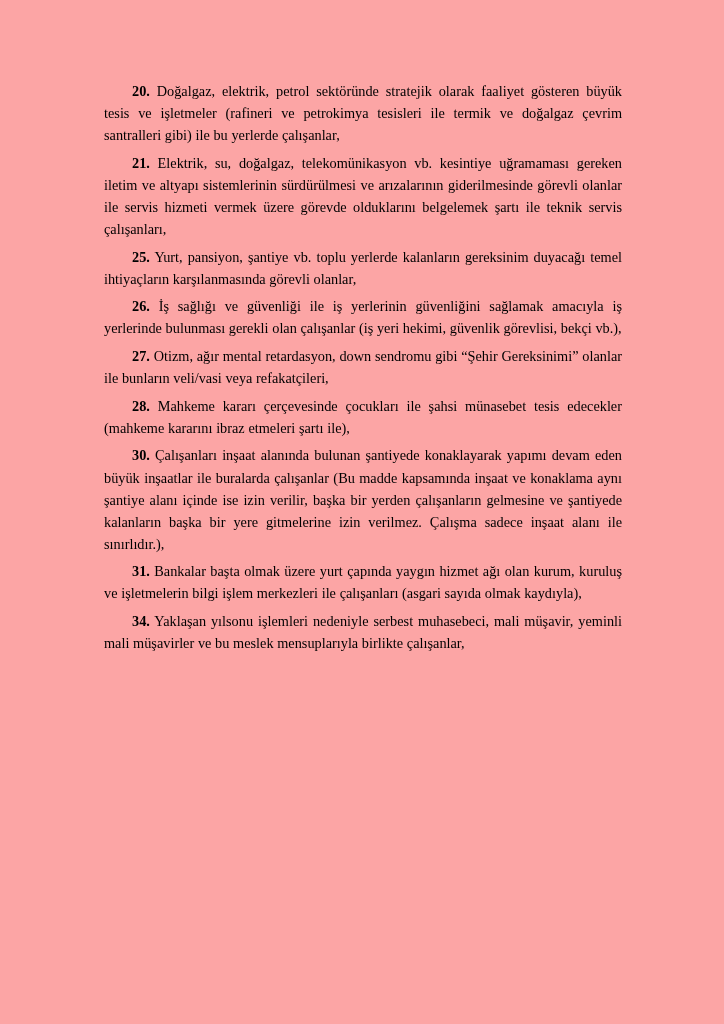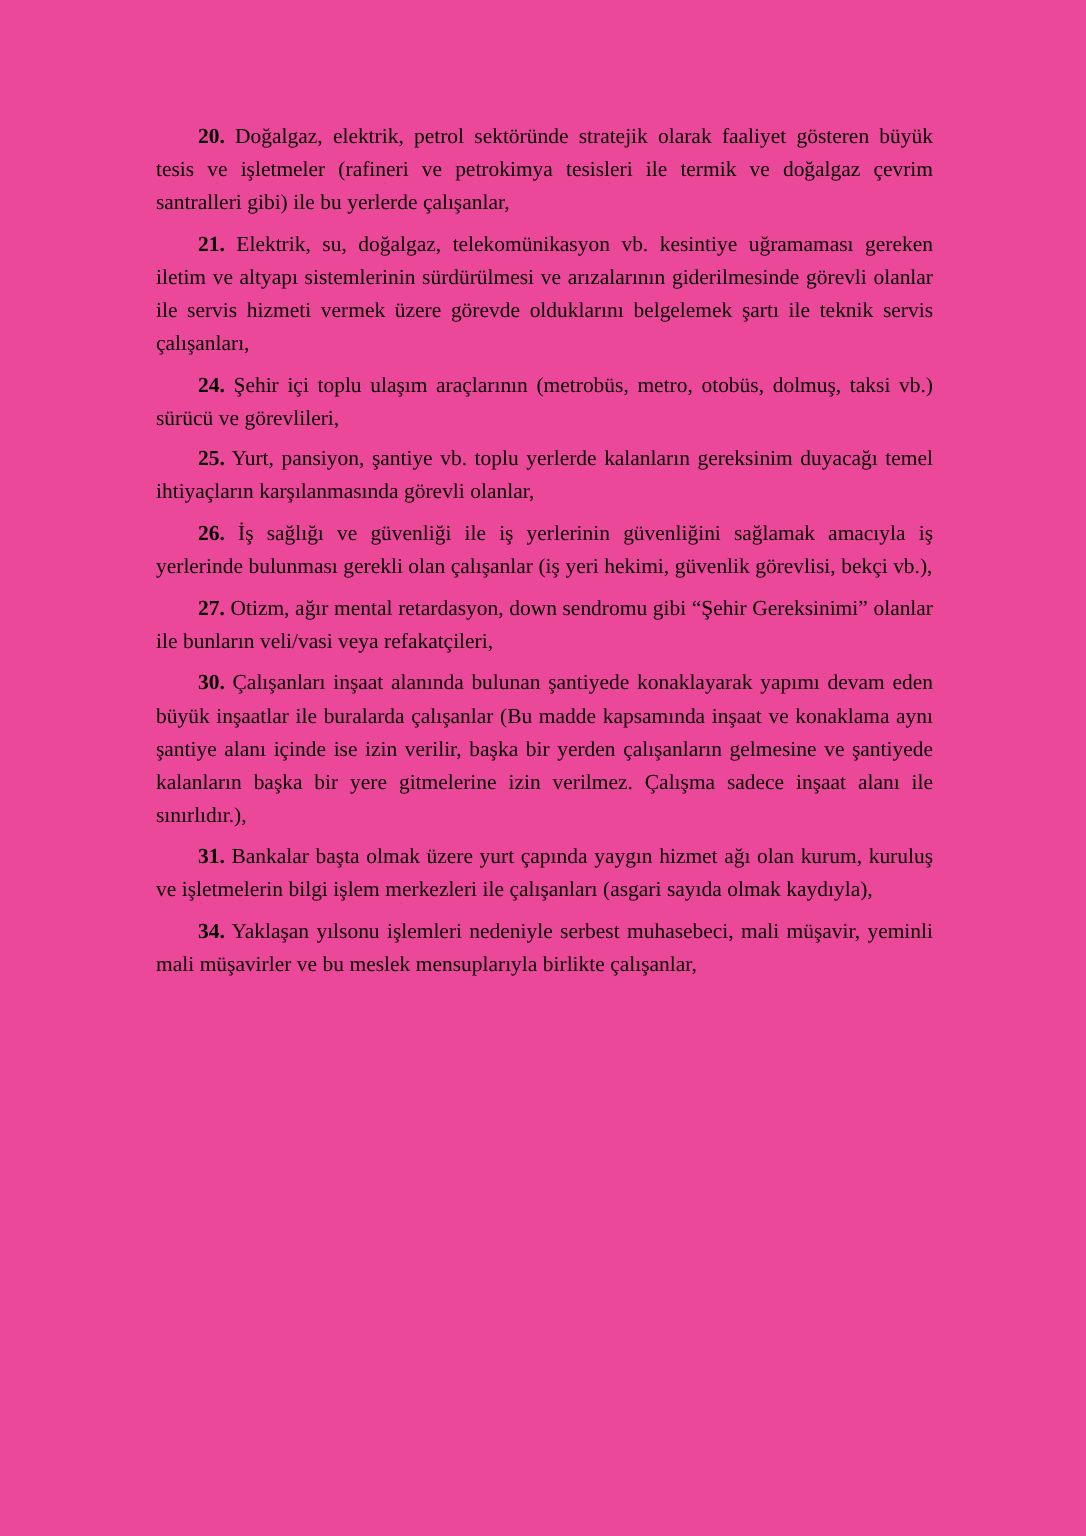--- a/index.html
+++ b/index.html
@@ -11,21 +11,21 @@
     width: 724px;
     height: 1024px;
     font-family: "Liberation Serif", "DejaVu Serif", serif;
     color: #000000;
     overflow: hidden;
   }
   #page {
     position: relative;
     width: 724px;
     height: 1024px;
-    background: #ec4899;
+    background: #fca5a5;
     box-sizing: border-box;
   }
   #doc-body {
     position: absolute;
     left: 104px;
     top: 80px;
     width: 518px;
   }
   .para {
     margin: 0 0 5.5px 0;
@@ -50,34 +50,34 @@
   <div id="doc-body">
     <p class="para">
       <span class="num">20.</span>
       <span>Doğalgaz, elektrik, petrol sektöründe stratejik olarak faaliyet gösteren büyük tesis ve işletmeler (rafineri ve petrokimya tesisleri ile termik ve doğalgaz çevrim santralleri gibi) ile bu yerlerde çalışanlar,</span>
     </p>
     <p class="para">
       <span class="num">21.</span>
       <span>Elektrik, su, doğalgaz, telekomünikasyon vb. kesintiye uğramaması gereken iletim ve altyapı sistemlerinin sürdürülmesi ve arızalarının giderilmesinde görevli olanlar ile servis hizmeti vermek üzere görevde olduklarını belgelemek şartı ile teknik servis çalışanları,</span>
     </p>
     <p class="para">
-      <span class="num">24.</span>
-      <span>Şehir içi toplu ulaşım araçlarının (metrobüs, metro, otobüs, dolmuş, taksi vb.) sürücü ve görevlileri,</span>
-    </p>
-    <p class="para">
       <span class="num">25.</span>
       <span>Yurt, pansiyon, şantiye vb. toplu yerlerde kalanların gereksinim duyacağı temel ihtiyaçların karşılanmasında görevli olanlar,</span>
     </p>
     <p class="para">
       <span class="num">26.</span>
       <span>İş sağlığı ve güvenliği ile iş yerlerinin güvenliğini sağlamak amacıyla iş yerlerinde bulunması gerekli olan çalışanlar (iş yeri hekimi, güvenlik görevlisi, bekçi vb.),</span>
     </p>
     <p class="para">
       <span class="num">27.</span>
       <span>Otizm, ağır mental retardasyon, down sendromu gibi “Şehir Gereksinimi” olanlar ile bunların veli/vasi veya refakatçileri,</span>
+    </p>
+    <p class="para">
+      <span class="num">28.</span>
+      <span>Mahkeme kararı çerçevesinde çocukları ile şahsi münasebet tesis edecekler (mahkeme kararını ibraz etmeleri şartı ile),</span>
     </p>
     <p class="para">
       <span class="num">30.</span>
       <span>Çalışanları inşaat alanında bulunan şantiyede konaklayarak yapımı devam eden büyük inşaatlar ile buralarda çalışanlar (Bu madde kapsamında inşaat ve konaklama aynı şantiye alanı içinde ise izin verilir, başka bir yerden çalışanların gelmesine ve şantiyede kalanların başka bir yere gitmelerine izin verilmez. Çalışma sadece inşaat alanı ile sınırlıdır.),</span>
     </p>
     <p class="para">
       <span class="num">31.</span>
       <span>Bankalar başta olmak üzere yurt çapında yaygın hizmet ağı olan kurum, kuruluş ve işletmelerin bilgi işlem merkezleri ile çalışanları (asgari sayıda olmak kaydıyla),</span>
     </p>
     <p class="para">

